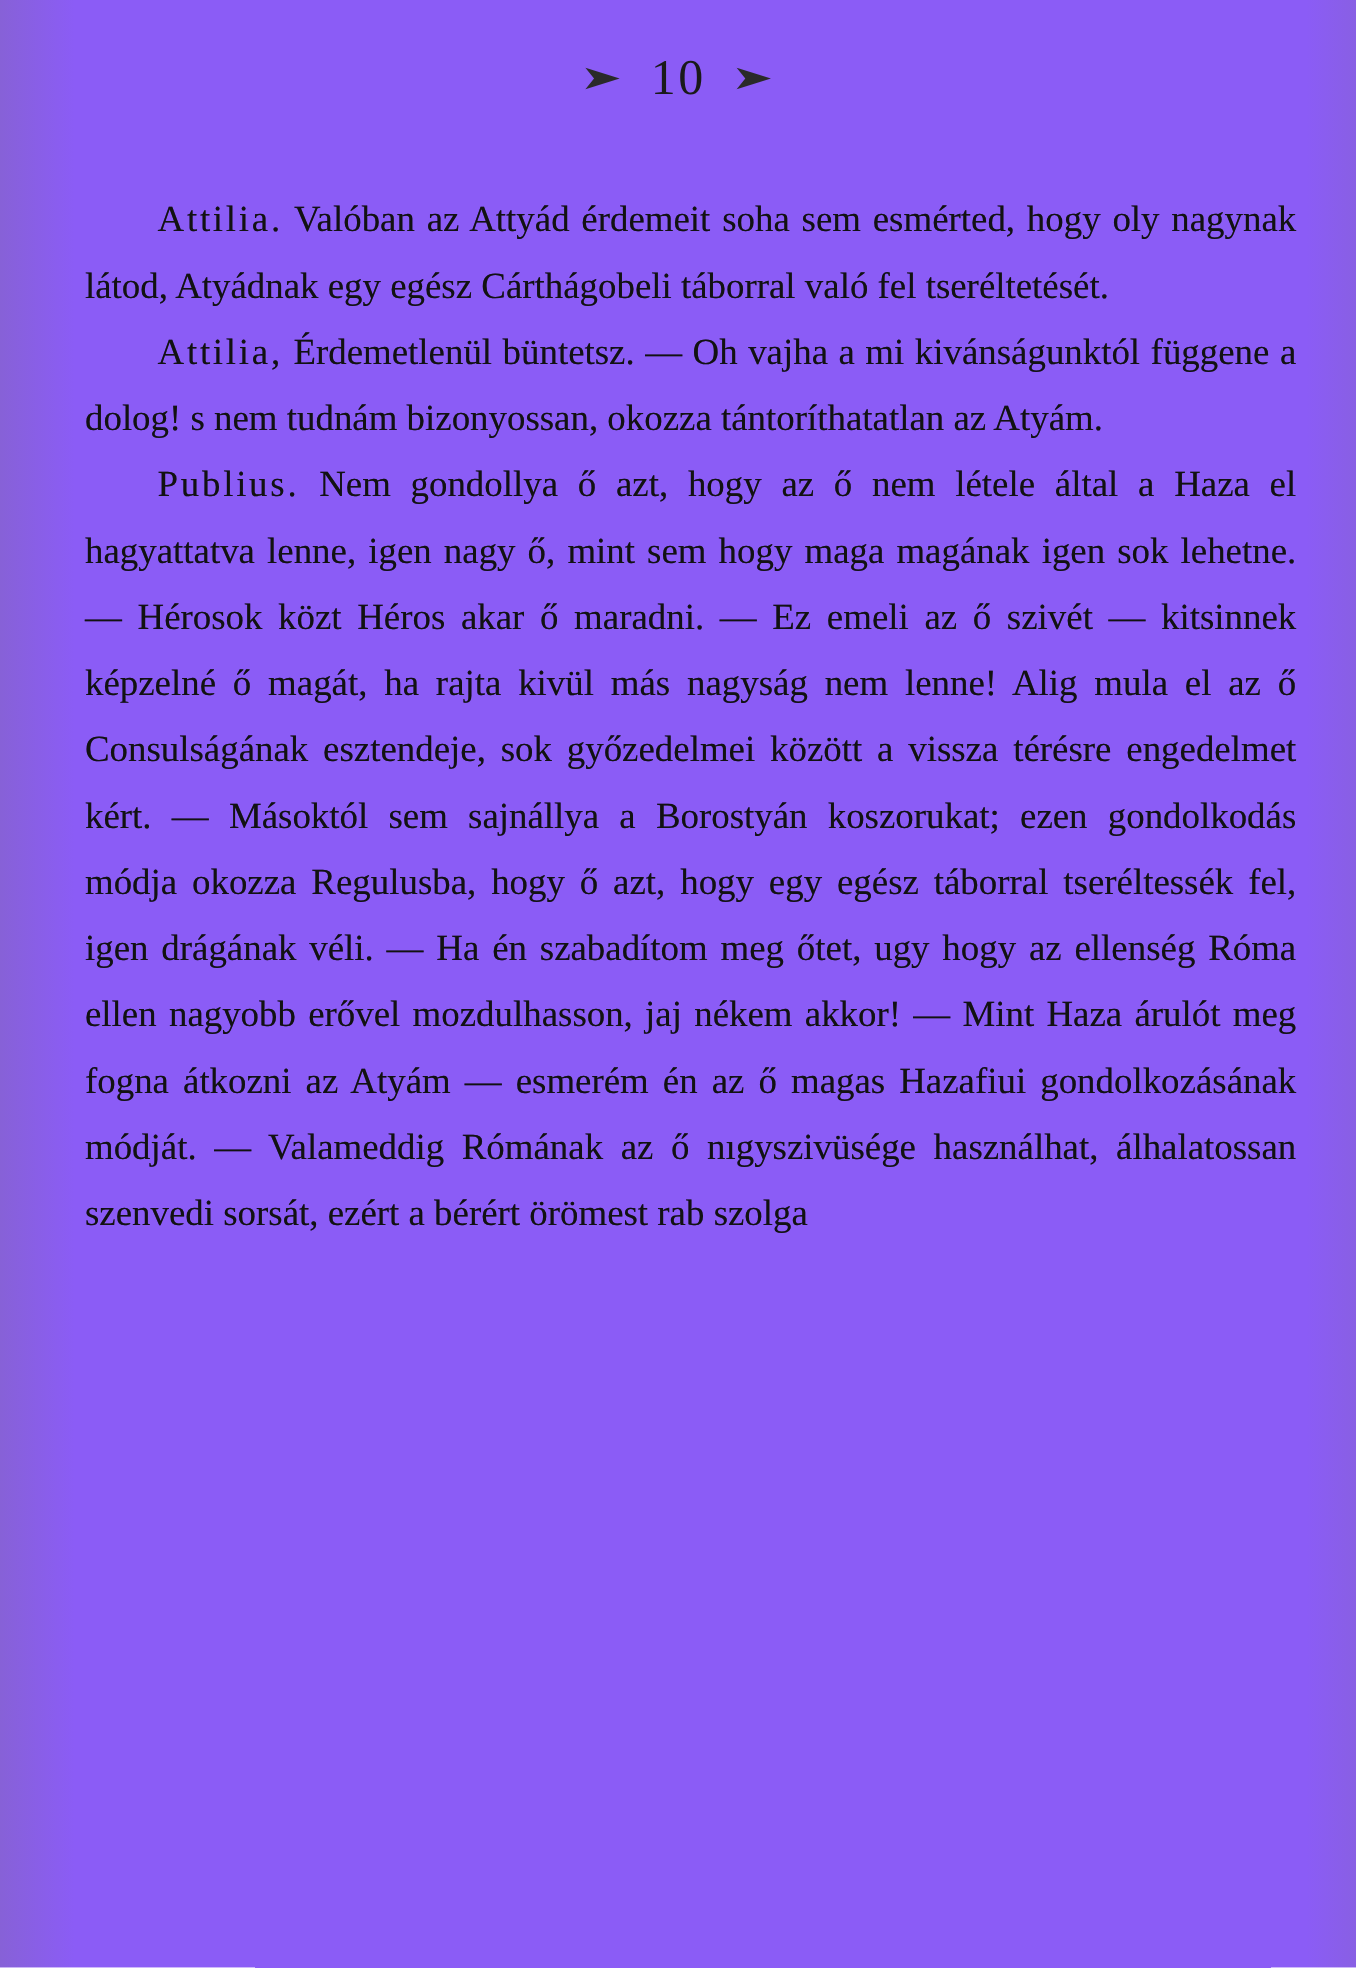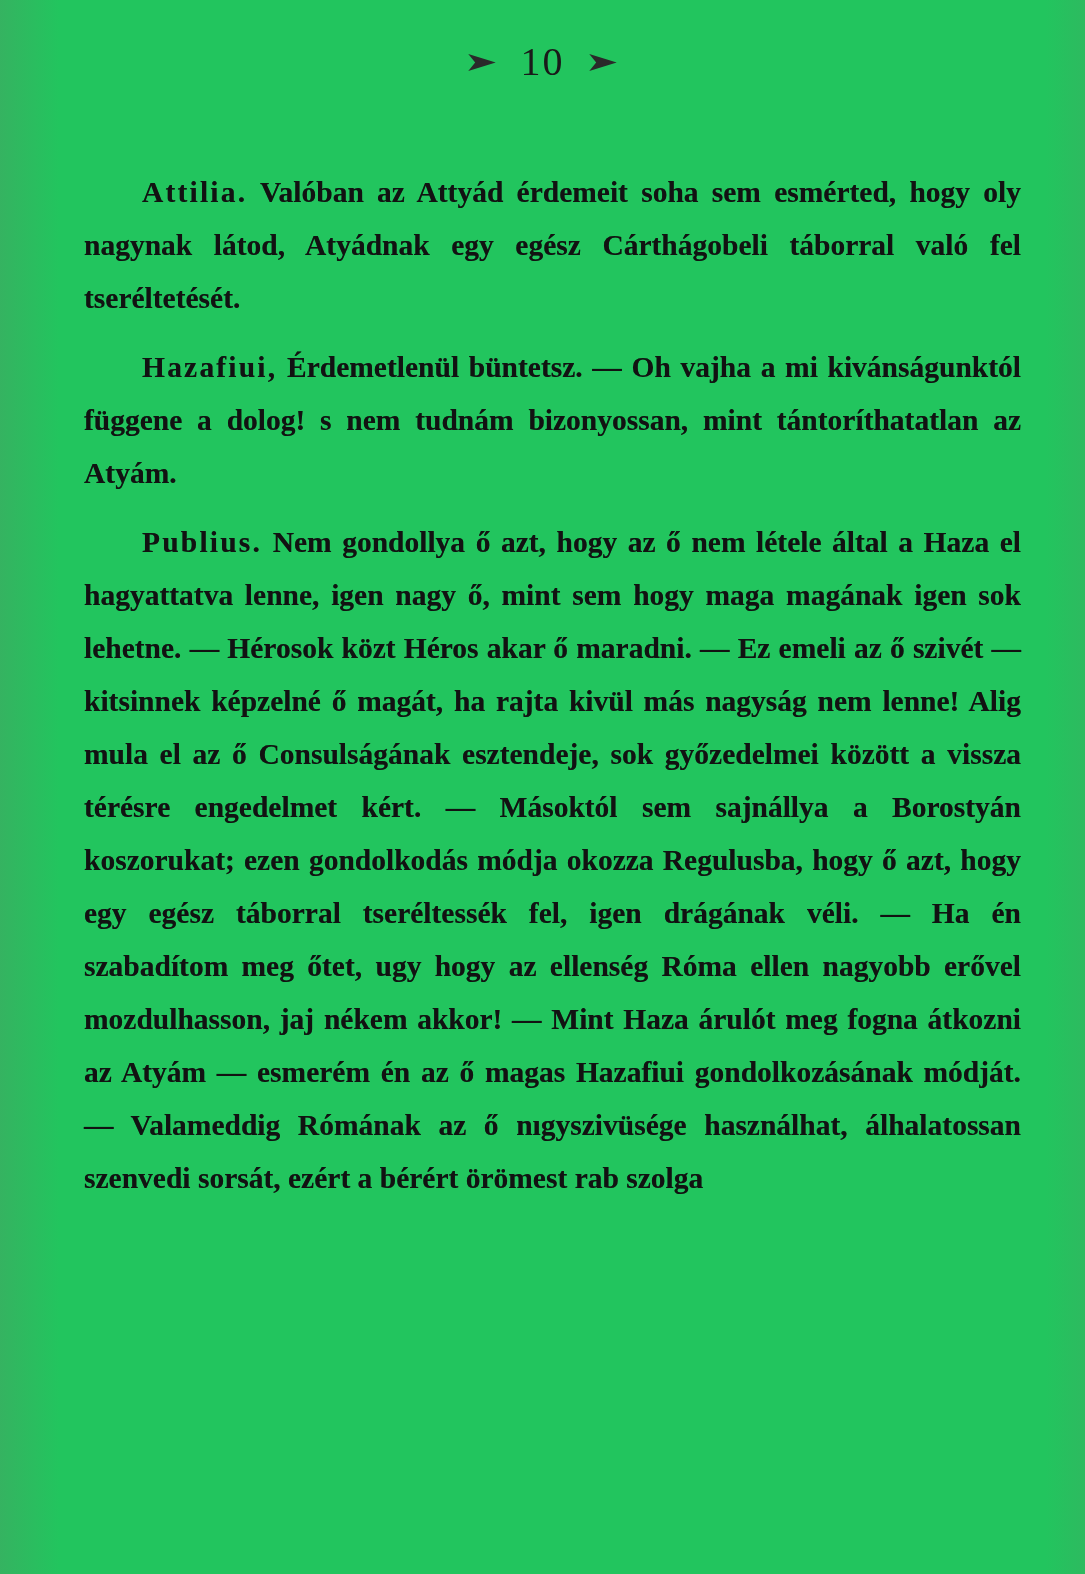--- a/index.html
+++ b/index.html
@@ -11,21 +11,21 @@
     width: 1085px;
     height: 1574px;
     position: relative;
     font-family: "Liberation Serif", serif;
     color: #101010;
     overflow: hidden;
   }
   .page {
     position: absolute;
     inset: 0;
-    background: #22c55e;
+    background: #8b5cf6;
   }
   
   .page::before {
     content: "";
     position: absolute;
     left: 0; top: 0; bottom: 0;
     width: 60px;
     background: linear-gradient(to right, rgba(120,115,105,0.22), rgba(255,255,255,0));
     pointer-events: none;
   }
@@ -68,23 +68,22 @@
     left: 68px;
     right: 48px;
     top: 150px;
     font-size: 29.5px;
     line-height: 53px;
     text-align: justify;
     text-justify: inter-word;
     color: #121212;
   }
   .para {
-    margin: 16px;
+    margin: 0;
     text-indent: 0;
-    font-weight: bold;
   }
   .indent {
     text-indent: 58px;
   }
   .speaker {
     letter-spacing: 2.2px;
   }
   
   .textblock { text-shadow: 0 0 0.4px rgba(0,0,0,0.45); }
 </style>
@@ -94,19 +93,19 @@
 <div class="page">
 
   <div class="folio">
     <span class="orn">➤</span><span class="num">10</span><span class="orn">➤</span>
   </div>
 
   <div class="textblock">
 
     <p class="para indent"><span class="speaker">Attilia.</span><span> Valóban az Attyád érdemeit soha sem esmérted, hogy oly nagynak látod, Atyádnak egy egész Cárthágobeli táborral való fel tseréltetését.</span></p>
 
-    <p class="para indent"><span class="speaker">Hazafiui,</span><span> Érdemetlenül büntetsz. — Oh vajha a mi kivánságunktól függene a dolog! s nem tudnám bizonyossan, mint tántoríthatatlan az Atyám.</span></p>
+    <p class="para indent"><span class="speaker">Attilia,</span><span> Érdemetlenül büntetsz. — Oh vajha a mi kivánságunktól függene a dolog! s nem tudnám bizonyossan, okozza tántoríthatatlan az Atyám.</span></p>
 
 
     <p class="para indent"><span class="speaker">Publius.</span><span> Nem gondollya ő azt, hogy az ő nem létele által a Haza el hagyattatva lenne, igen nagy ő, mint sem hogy maga magának igen sok lehetne. — Hérosok közt Héros akar ő maradni. — Ez emeli az ő szivét — kitsinnek képzelné ő magát, ha rajta kivül más nagyság nem lenne! Alig mula el az ő Consulságának esztendeje, sok győzedelmei között a vissza térésre engedelmet kért. — Másoktól sem sajnállya a Borostyán koszorukat; ezen gondolkodás módja okozza Regulusba, hogy ő azt, hogy egy egész táborral tseréltessék fel, igen drágának véli. — Ha én szabadítom meg őtet, ugy hogy az ellenség Róma ellen nagyobb erővel mozdulhasson, jaj nékem akkor! — Mint Haza árulót meg fogna átkozni az Atyám — esmerém én az ő magas Hazafiui gondolkozásának módját. — Valameddig Rómának az ő nıgyszivüsége használhat, álhalatossan szenvedi sorsát, ezért a bérért örömest rab szolga</span></p>
 
   </div>
 </div>
 
 </body></html>

